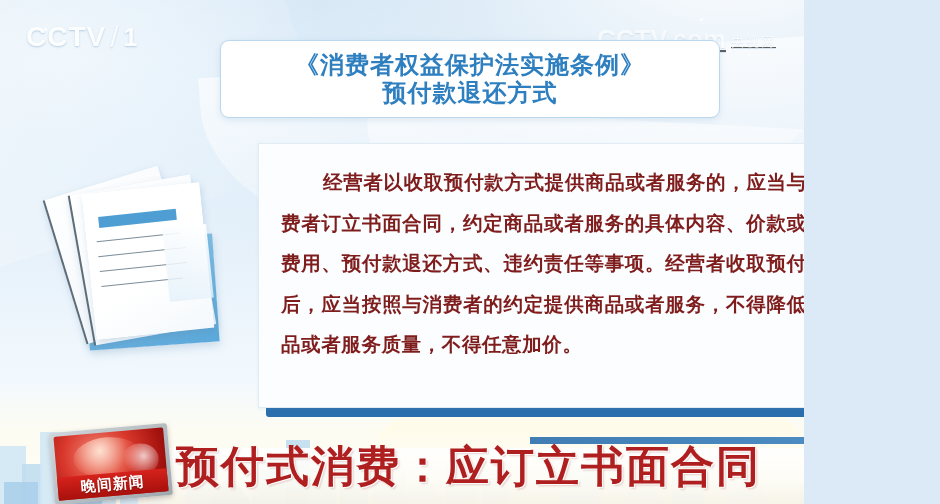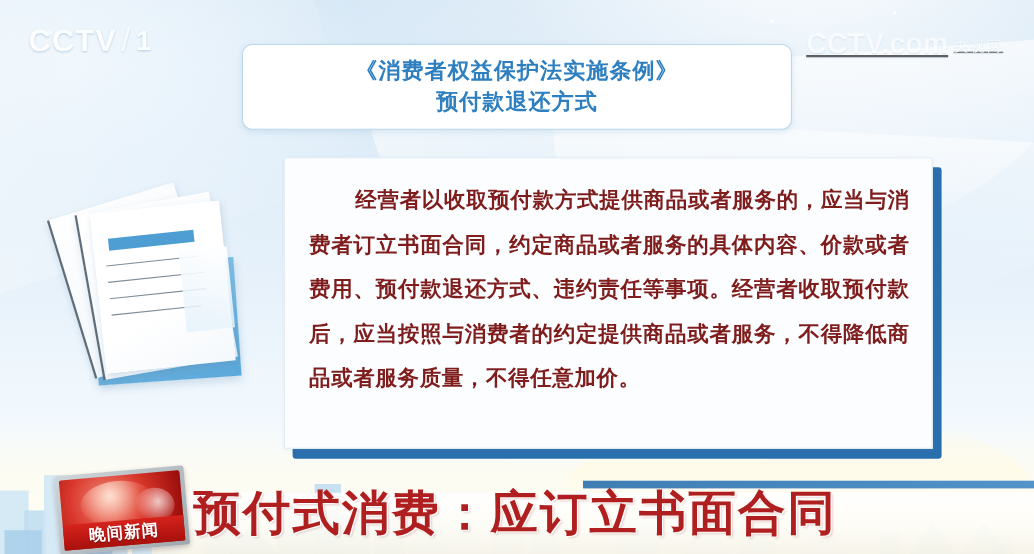--- a/index.html
+++ b/index.html
@@ -4,21 +4,21 @@
 <style>
   * { margin:0; padding:0; box-sizing:border-box; }
   html,body{ width:940px; height:504px; overflow:hidden; }
   body{
     font-family:"Liberation Sans","DejaVu Sans",sans-serif;
     background:#dbeaf6;
   }
 
   #stage{
     position:relative;
-    width:940px; height:504px;
+    width:804px; height:504px;
     overflow:hidden;
     background:linear-gradient(160deg,#cfe3f4 0%,#d9eaf7 28%,#e4f0fa 55%,#eef6fc 75%,#f6fbfe 100%);
   }
 
   
   .bg-sky{
     position:absolute; left:0; top:0; width:940px; height:504px;
     background:
       radial-gradient(ellipse 700px 380px at 78% -10%, #ffffff 0%, rgba(255,255,255,0) 62%),
       radial-gradient(ellipse 600px 300px at 8% 12%, #eaf4fc 0%, rgba(234,244,252,0) 70%),
@@ -105,21 +105,21 @@
   
   #title-card{
     position:absolute; left:220px; top:40px; width:500px; height:78px;
     background:#ffffff;
     border:1.5px solid #bcd8ee;
     border-radius:9px;
     box-shadow:0 2px 6px rgba(120,165,200,.22);
     display:flex; flex-direction:column; align-items:center; justify-content:center;
   }
   #title-card .t-line{
-    color:#2e7fc0; font-weight:bold; font-size:20px; line-height:28px;
+    color:#2e7fc0; font-weight:bold; font-size:24px; line-height:28px;
     letter-spacing:1px; white-space:nowrap;
   }
 
   
   #panel-accent{
     position:absolute; left:266px; top:152px; width:590px; height:265px;
     background:#2a6fad; border-radius:3px;
   }
   #panel{
     position:absolute; left:258px; top:143px; width:590px; height:265px;

